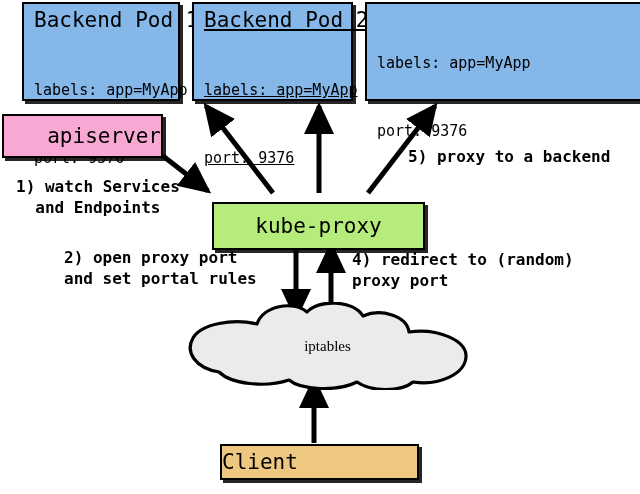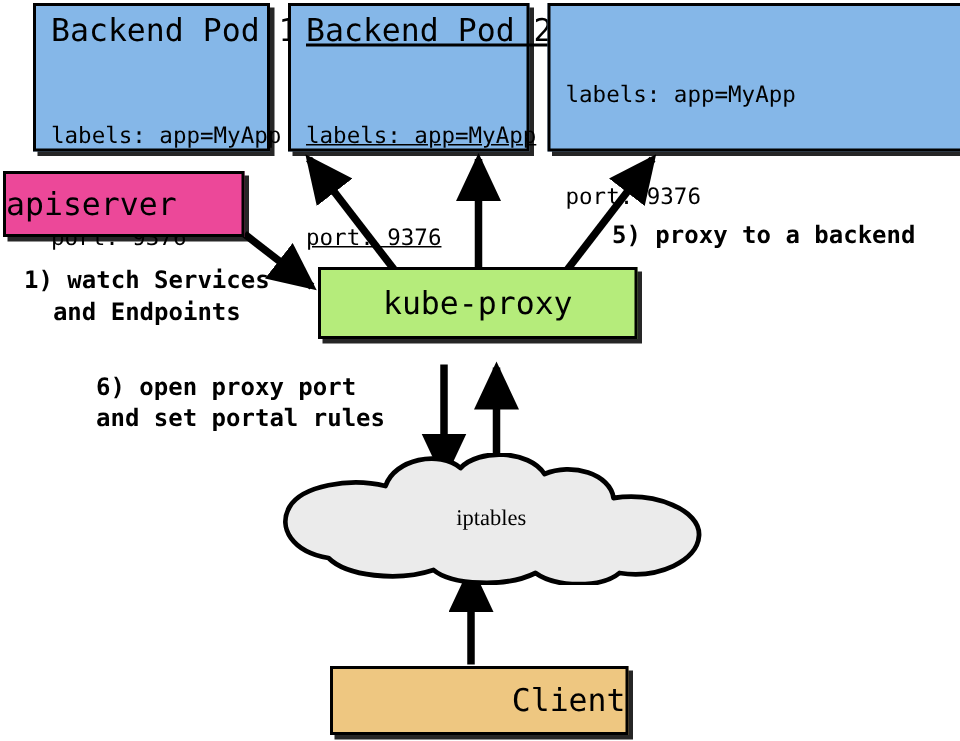--- a/index.html
+++ b/index.html
@@ -65,54 +65,54 @@
   #pod-1 { left: 22px;  width: 158px; }
   #pod-2 { left: 192px; width: 161px; text-decoration: underline; }
   #pod-3 { left: 365px; width: 278px; }
 
   
   #apiserver {
     left: 2px;
     top: 114px;
     width: 161px;
     height: 44px;
-    background: #ec4899;
-    display: flex;
-    align-items: center;
-    justify-content: flex-start;
+    background: #f9a8d4;
+    display: flex;
+    align-items: center;
+    justify-content: flex-end;
   }
   #apiserver .title {
     font-size: 21px;
   }
 
   
   #kube-proxy {
     left: 212px;
-    top: 178px;
+    top: 202px;
     width: 213px;
     height: 48px;
     background: #b5ec7b;
     display: flex;
     align-items: center;
     justify-content: center;
   }
   #kube-proxy .title {
     font-size: 21px;
   }
 
   
   #client {
     left: 220px;
     top: 444px;
     width: 199px;
-    height: 46px;
+    height: 36px;
     background: #eec781;
     display: flex;
     align-items: center;
-    justify-content: flex-end;
+    justify-content: flex-start;
   }
   #client .title {
     font-size: 21px;
   }
 
   
   #iptables {
     position: absolute;
     left: 185px;
     top: 302px;
@@ -222,17 +222,19 @@
     </svg>
     <div class="cloud-label">iptables</div>
   </div>
 
   <div class="node" id="client">
     <div class="title">Client</div>
   </div>
 
   <div class="step" id="step-1">1) watch Services
 and Endpoints</div>
-  <div class="step" id="step-2">6) open proxy port
+  <div class="step" id="step-2">2) open proxy port
 and set portal rules</div>
+  <div class="step" id="step-4">4) redirect to (random)
+proxy port</div>
   <div class="step" id="step-5">5) proxy to a backend</div>
 
 </div>
 
 </body></html>

